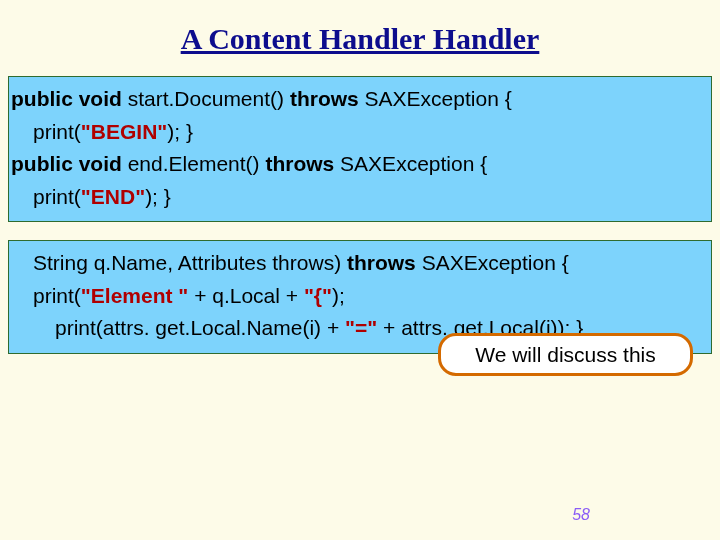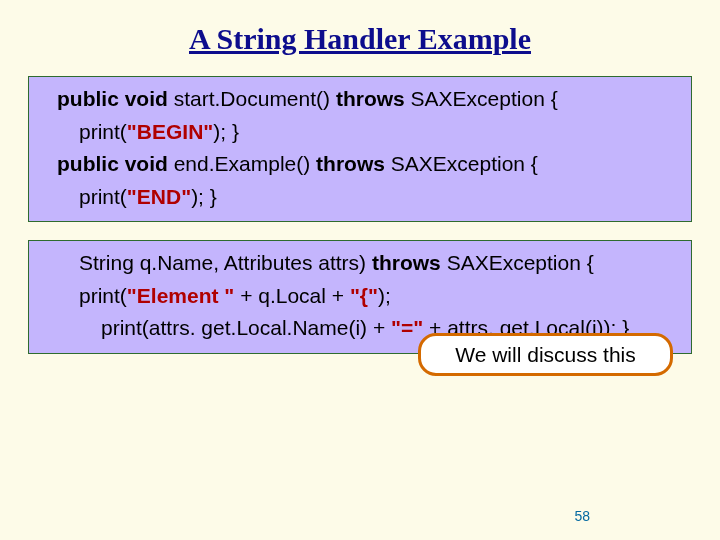--- a/index.html
+++ b/index.html
@@ -15,24 +15,24 @@
   .title {
     text-align: center;
     font-family: "Times New Roman", serif;
     font-size: 30px;
     font-weight: bold;
     color: #0d0d8d;
     text-decoration: underline;
     padding: 22px 0 14px 0;
   }
   .codebox {
-    margin: 6px 28px;
+    margin: 6px 8px;
     border: 1.5px solid #2f6b2f;
-    background: #c4b5fd;
-    padding: 6px 10px 8px 28px;
+    background: #7dd3fc;
+    padding: 6px 10px 8px 2px;
     font-size: 21px;
     line-height: 1.55;
     color: #000;
     position: relative;
   }
   .codebox.second-spacing {
     margin-top: 18px;
   }
   .kw { font-weight: bold; }
   .str { color: #b00000; font-weight: bold; }
@@ -51,47 +51,48 @@
     font-family: "Comic Sans MS", cursive, sans-serif;
     font-size: 21px;
     text-align: center;
     line-height: 1.2;
     box-sizing: border-box;
   }
   .pagenum {
     position: absolute;
     right: 130px;
     bottom: 16px;
-    font-size: 14px;
-    color: #0369a1;
+    font-size: 16px;
+    color: #8b5cf6;
+    font-style: italic;
   }
 </style>
 </head>
 <body>
 
-<div class="title">A String Handler Example</div>
+<div class="title">A Content Handler Handler</div>
 
 <div class="codebox">
   <div>
     <span class="kw">public void</span><span> start.Document() </span><span class="kw">throws</span><span> SAXException {</span>
   </div>
   <div>
     <span class="ind1"></span><span>print(</span><span class="str">"BEGIN"</span><span>); }</span>
   </div>
   <div>
-    <span class="kw">public void</span><span> end.Example() </span><span class="kw">throws</span><span> SAXException {</span>
+    <span class="kw">public void</span><span> end.Element() </span><span class="kw">throws</span><span> SAXException {</span>
   </div>
   <div>
     <span class="ind1"></span><span>print(</span><span class="str">"END"</span><span>); }</span>
   </div>
 </div>
 
 <div class="codebox second-spacing">
   <div>
-    <span class="ind1"></span><span>String q.Name, Attributes attrs) </span><span class="kw">throws</span><span> SAXException {</span>
+    <span class="ind1"></span><span>String q.Name, Attributes throws) </span><span class="kw">throws</span><span> SAXException {</span>
   </div>
   <div>
     <span class="ind1"></span><span>print(</span><span class="str">"Element "</span><span> + q.Local + </span><span class="str">"{"</span><span>);</span>
   </div>
   <div>
     <span class="ind2"></span><span>print(attrs. get.Local.Name(i) + </span><span class="op">"="</span><span> + attrs. get.Local(i)); }</span>
   </div>
 
   <div class="callout">
     <div>We will discuss this</div>

